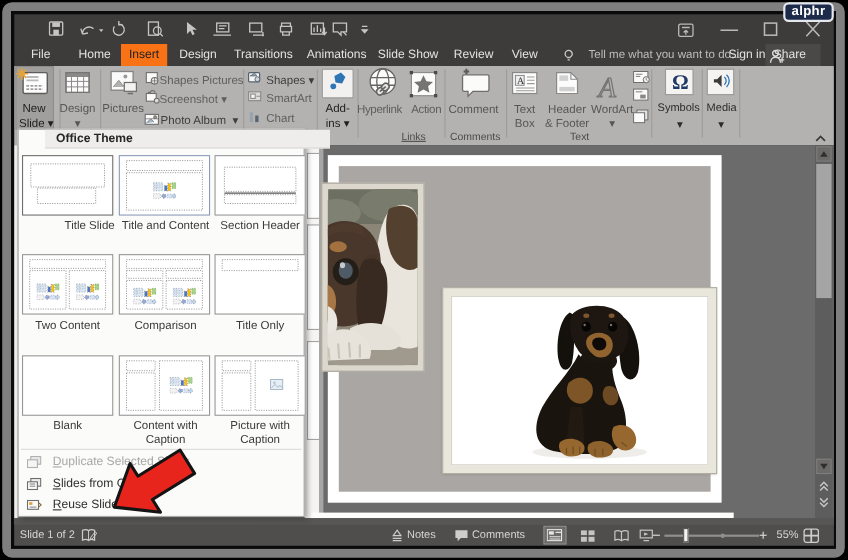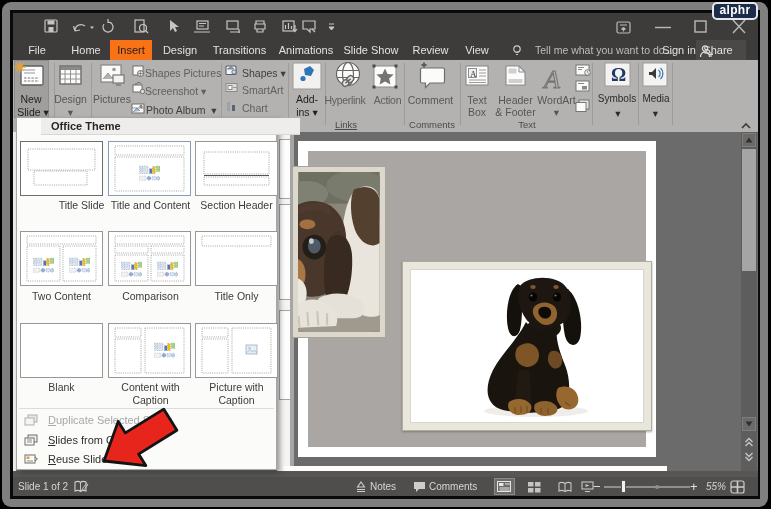--- a/index.html
+++ b/index.html
@@ -254,21 +254,21 @@
       <div class="rtx" style="left:310px;top:34px;width:44px;color:#5e5e5e;letter-spacing:-0.3px;">Hyperlink</div>
       <div class="rtx" style="left:359px;top:34px;width:31px;color:#5e5e5e;letter-spacing:-0.3px;">Action</div>
       <div class="rtx" style="left:394px;top:34px;width:47px;color:#565656;">Comment</div>
       <div class="rtx" style="left:449px;top:34px;width:30px;color:#565656;">Text<br>Box</div>
       <div class="rtx" style="left:481px;top:34px;width:43px;color:#565656;">Header<br>&amp; Footer</div>
       <div class="rtx" style="left:522px;top:34px;width:43px;color:#565656;">WordArt<br>▾</div>
       <div class="rtx" style="left:584px;top:33px;width:40px;color:#2b2b2b;font-size:10px;">Symbols</div>
       <div class="rtx" style="left:586px;top:47px;width:38px;color:#2b2b2b;">▾</div>
       <div class="rtx" style="left:629px;top:33px;width:28px;color:#2b2b2b;font-size:10px;">Media</div>
       <div class="rtx" style="left:628px;top:47px;width:29px;color:#2b2b2b;">▾</div>
-      <div class="glbl" style="left:313px;width:40px;text-decoration:underline;">Links</div>
+      <div class="glbl" style="left:343px;width:40px;text-decoration:underline;">Links</div>
       <div class="glbl" style="left:394px;width:50px;">Comments</div>
       <div class="glbl" style="left:499px;width:30px;">Text</div>
     </div>
     <div class="abs" id="content">
       <div class="abs" id="panel"></div>
       <div class="abs" style="left:0;top:0;width:3px;height:339px;background:#efeeed;"></div>
       <div class="pthumb" style="top:7px;height:60px;"></div>
       <div class="pthumb" style="top:72px;height:96px;"></div>
       <div class="pthumb" style="top:178px;height:90px;"></div>
       <div class="abs" id="paneldiv"></div>
@@ -397,21 +397,21 @@
       <svg class="abs" style="left:568px;top:4px" width="13" height="12" viewBox="0 0 13 12" fill="none" stroke="#c4c4c4" stroke-width="1.1">
         <rect x="1" y="1" width="11" height="7"></rect>
         <path d="M4.5 3 L8.5 4.5 L4.5 6 z" fill="#c4c4c4" stroke="none"></path>
         <path d="M4 10.5 h5"></path>
       </svg>
       <div class="sbt" style="left:580px;font-size:13px;color:#e0e0e0;">−</div>
       <div class="abs" style="left:591px;top:9px;width:86px;height:1.5px;background:#8f8f8f;"></div>
       <div class="abs" style="left:642px;top:8px;width:4px;height:4px;background:#8f8f8f;border-radius:2px;"></div>
       <div class="abs" style="left:608px;top:3px;width:5px;height:13px;background:#f2f2f2;border:1px solid #555;"></div>
       <div class="sbt" style="left:677px;font-size:13px;color:#e0e0e0;">+</div>
-      <div class="sbt" style="left:693px;font-style:italic;">55%</div>
+      <div class="sbt" style="left:693px;">55%</div>
       <svg class="abs" style="left:717px;top:3px" width="15" height="14" viewBox="0 0 15 14" fill="none" stroke="#cdcdcd" stroke-width="1.2">
         <rect x="1" y="1" width="13" height="12" rx="2"></rect>
         <path d="M7.5 1 v12 M1 7 h13" stroke-width="1.6"></path>
       </svg>
     </div>
   </div>
   <div class="abs" id="menu">
     <div class="abs" id="menuhdr">Office Theme</div>
     <div class="thumb" style="left:3px;top:23px;border-color:#6e6e6e;">
       <svg width="81" height="53" fill="none" stroke="#9b9b9b" stroke-width="0.9" stroke-dasharray="1 1.2">

